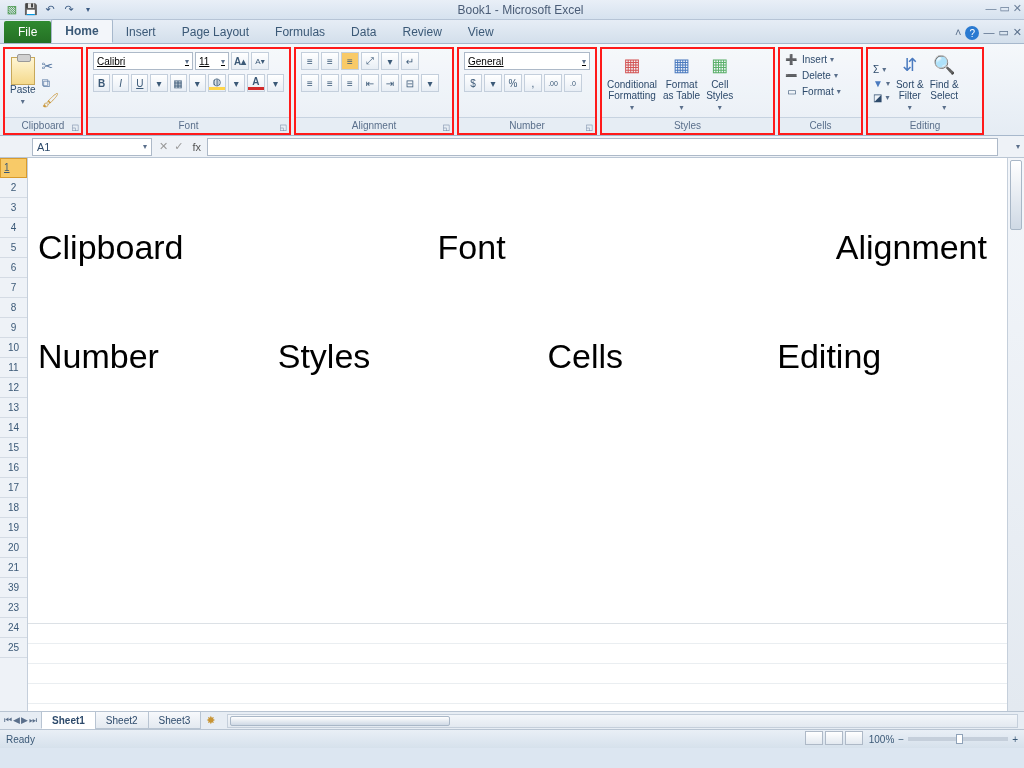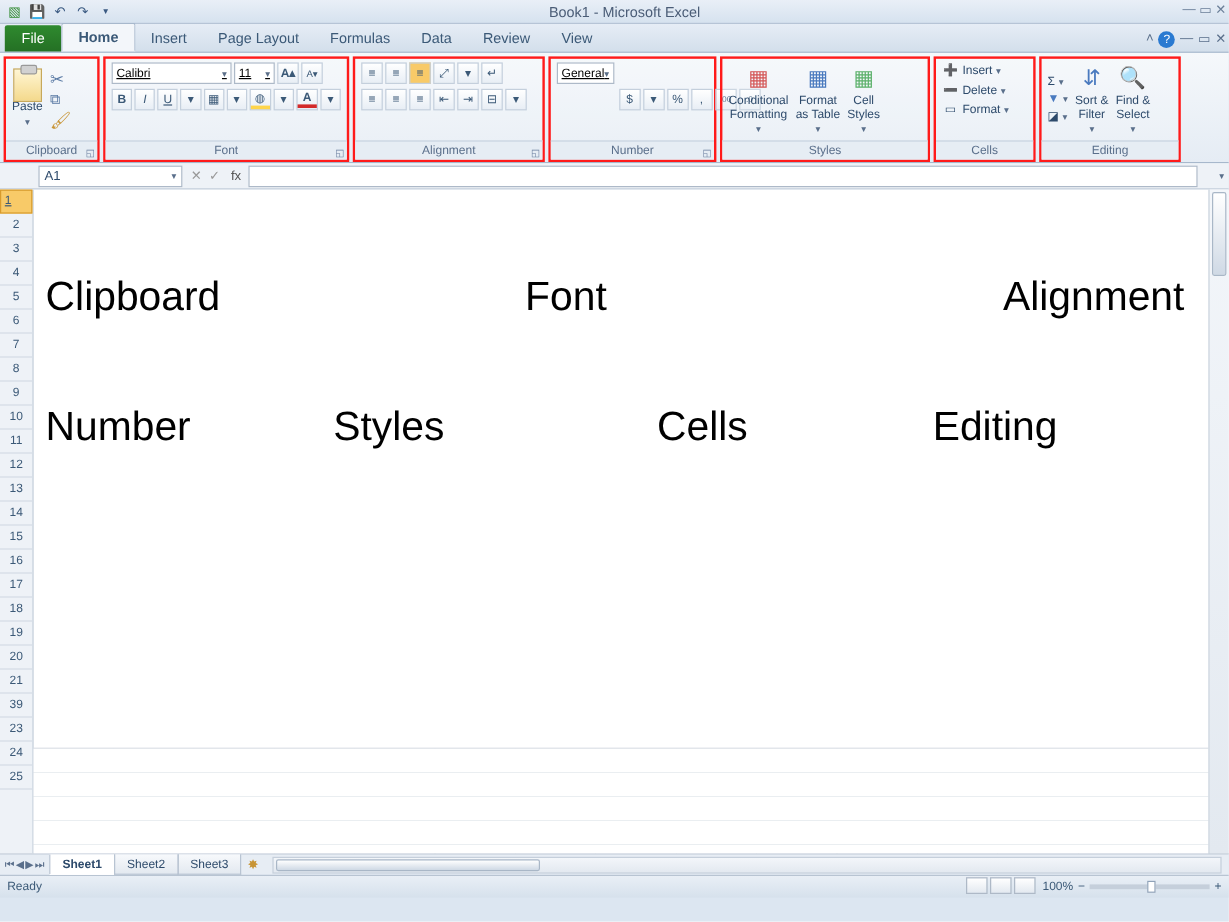--- a/index.html
+++ b/index.html
@@ -208,21 +208,21 @@
         <span class="mini">⇤</span>
         <span class="mini">⇥</span>
         <span class="mini">⊟</span>
           <span class="mini arrowdn">▾</span>
       </div>
     </div>
     <div class="group-label"><span>Alignment</span><span class="launcher">◱</span></div>
   </div>
 
   <div class="group" style="width:140px">
-    <div class="group-body" style="align-items:stretch;gap:4px">
+    <div class="group-body" style="flex-direction:column;align-items:stretch;gap:4px">
       <div class="sel" style="width:100%">
           <span>General</span>
           <span class="dd">▾</span>
         </div>
       <div class="hstack">
         <span class="mini">$</span>
           <span class="mini arrowdn">▾</span>
         <span class="mini">%</span>
         <span class="mini">,</span>
         <span class="mini" style="font-size:7px">.00</span>

